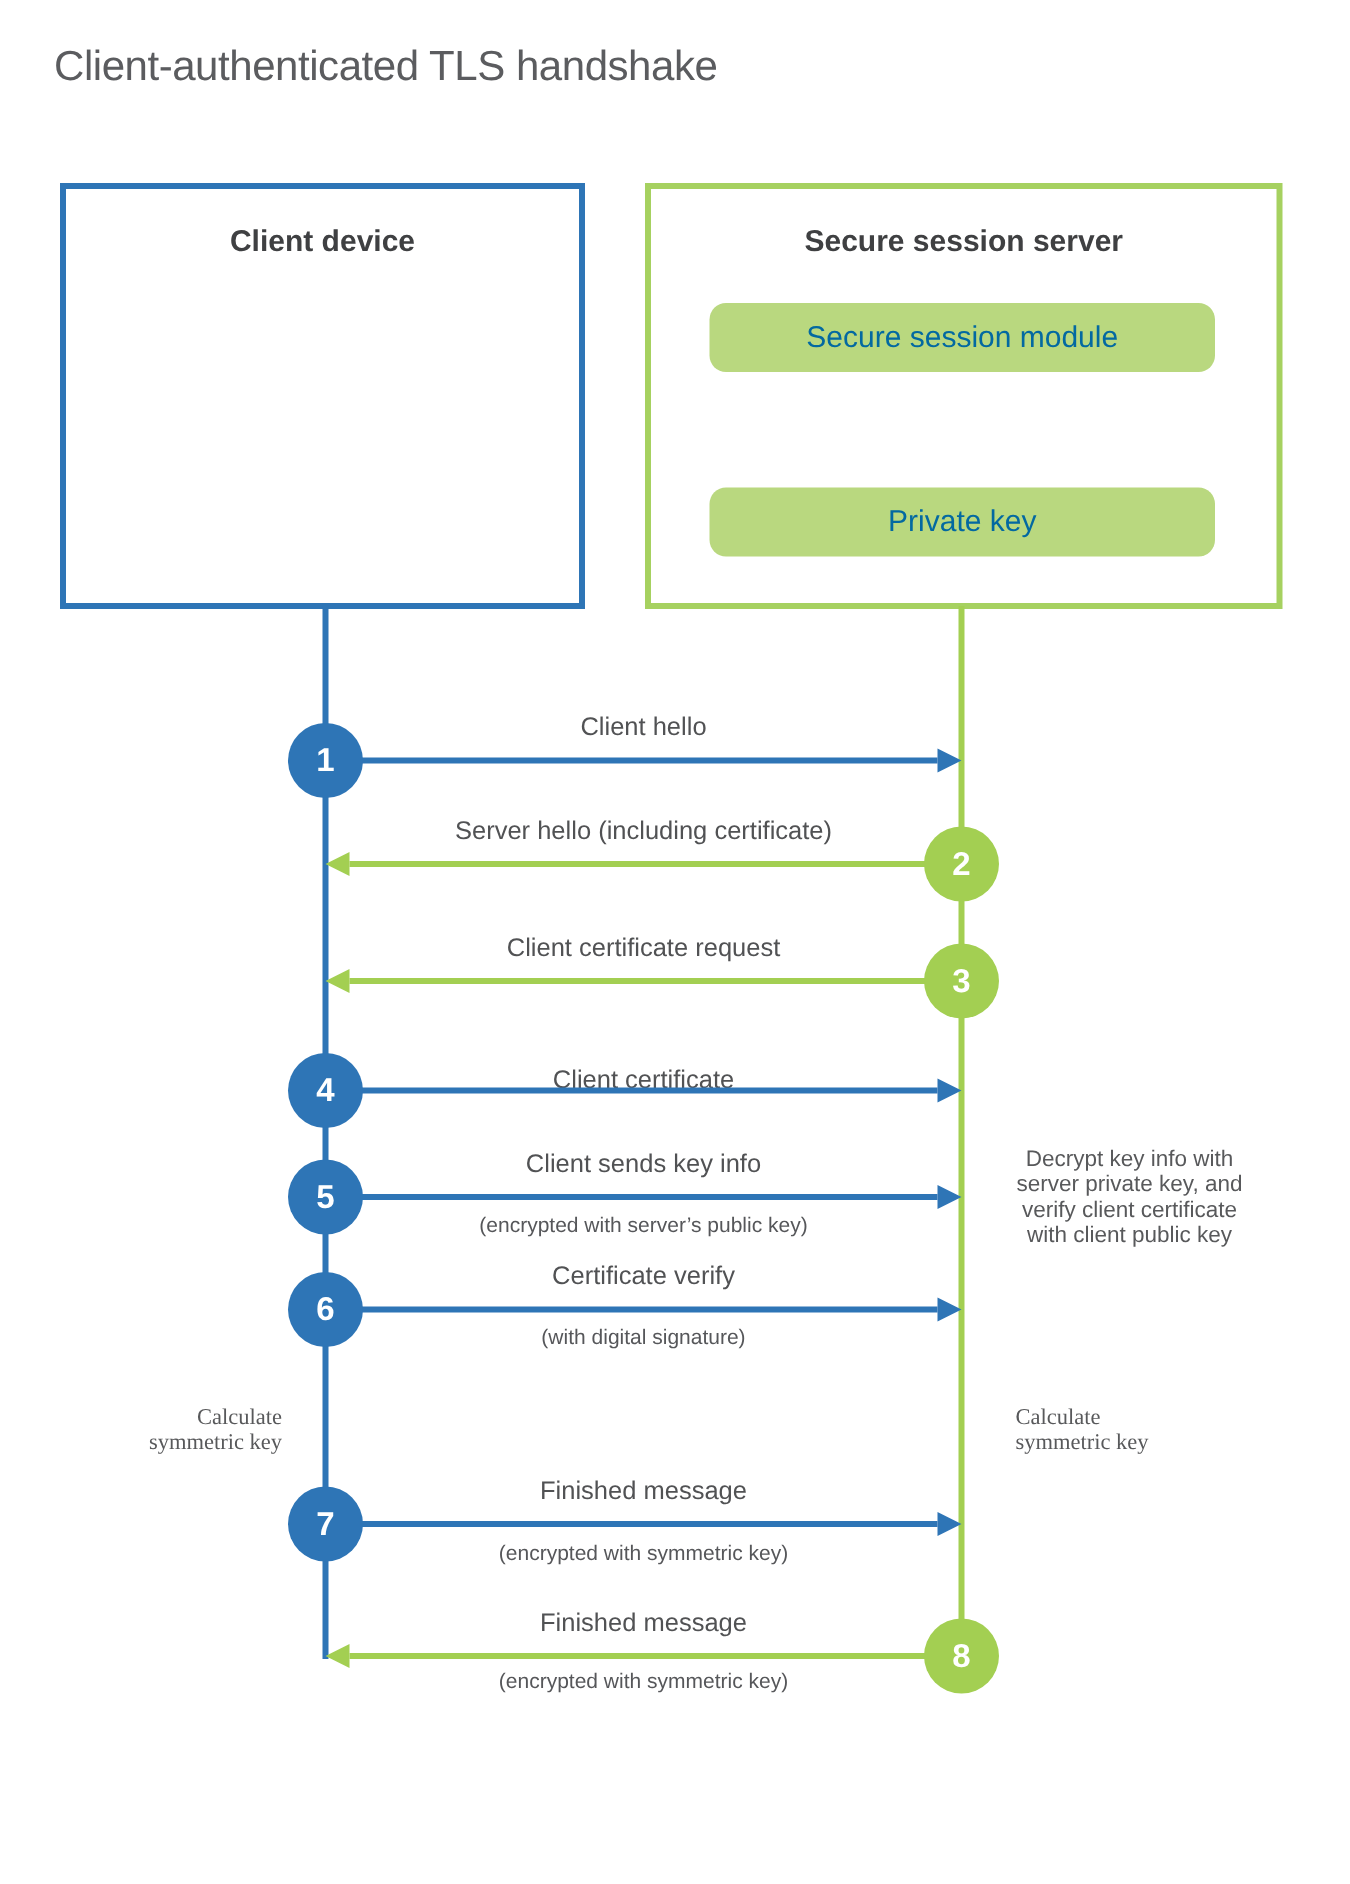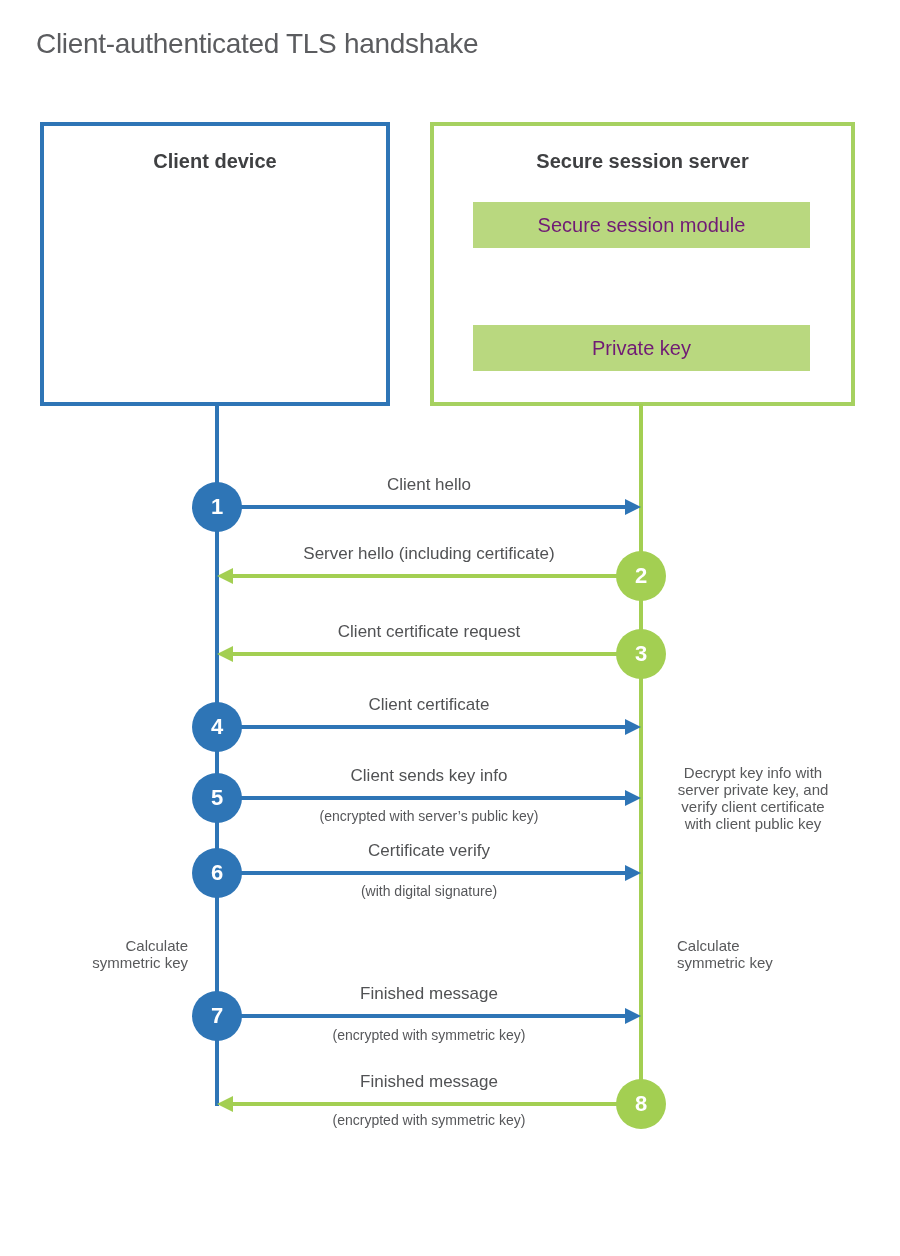--- a/index.html
+++ b/index.html
@@ -17,21 +17,21 @@
   .actor-title { margin-top:24px; text-align:center; font-size:20px; font-weight:bold; color:#3f4042; }
 
   .client-app { position:absolute; left:78px; top:198px; width:277px; height:174px;
                 background:#5b9bd5; border:2px dotted #93bde4;
                 display:flex; align-items:center; justify-content:center; }
   .client-app span { display:block; width:180px; text-align:center; color:#ffffff;
                      font-size:21px; line-height:1.45; }
 
   .server-bar { position:absolute; left:473px; width:337px; height:46px; background:#b9d87f;
                 display:flex; align-items:center; justify-content:center;
-                color:#701a75; font-size:20px; }
+                color:#0369a1; font-size:20px;border-radius:11px; }
 
   
   .lifeline { position:absolute; top:404px; width:4px; height:702px; }
   .lifeline.blue-bg { left:215px; }
   .lifeline.green-bg { left:639px; }
 
   .blue-bg { background:#2e75b6; }
   .green-bg { background:#a3cf52; }
 
   
@@ -49,21 +49,21 @@
                border-top:8px solid transparent; border-bottom:8px solid transparent;
                border-right:16px solid #a3cf52; }
 
   .msg-label { position:absolute; left:217px; width:424px; text-align:center;
                font-size:17px; color:#515254; }
   .msg-sub { position:absolute; left:217px; width:424px; text-align:center;
              font-size:14px; color:#56575a; }
 
   .side-note { position:absolute; left:667px; top:764px; width:172px;
                font-size:15px; line-height:17px; color:#58595b;text-align:center; }
-  .calc-note { position:absolute; top:937px; font-size:15px; line-height:17px; color:#58595b; }
+  .calc-note { position:absolute; top:937px; font-size:15px; line-height:17px; color:#58595b;font-family:Liberation Serif, serif; }
   .calc-left { left:82px; width:106px; text-align:right; }
   .calc-right { left:677px; width:112px; text-align:left; }
 </style>
 </head>
 <body>
 
 <div class="canvas">
 
   <div class="page-title">Client-authenticated TLS handshake</div>
 
@@ -95,21 +95,21 @@
   </div>
 
   <div>
     <div class="msg-label" style="top:622px">Client certificate request</div>
     <div class="hline green-bg" style="left:233px; top:652px; width:408px"></div>
     <div class="head-left" style="left:217px; top:646px"></div>
     <div class="circle green" style="left:616px; top:629px">3</div>
   </div>
 
   <div>
-    <div class="msg-label" style="top:695px">Client certificate</div>
+    <div class="msg-label" style="top:710px">Client certificate</div>
     <div class="hline blue-bg" style="left:217px; top:725px; width:408px"></div>
     <div class="head-right" style="left:625px; top:719px"></div>
     <div class="circle blue" style="left:192px; top:702px">4</div>
   </div>
 
   <div>
     <div class="msg-label" style="top:766px">Client sends key info</div>
     <div class="hline blue-bg" style="left:217px; top:796px; width:408px"></div>
     <div class="head-right" style="left:625px; top:790px"></div>
     <div class="circle blue" style="left:192px; top:773px">5</div>

